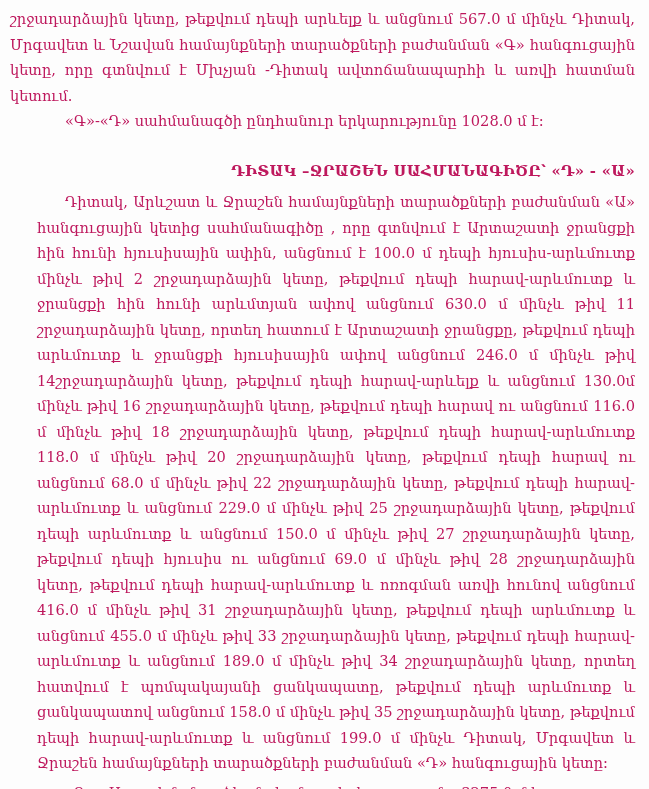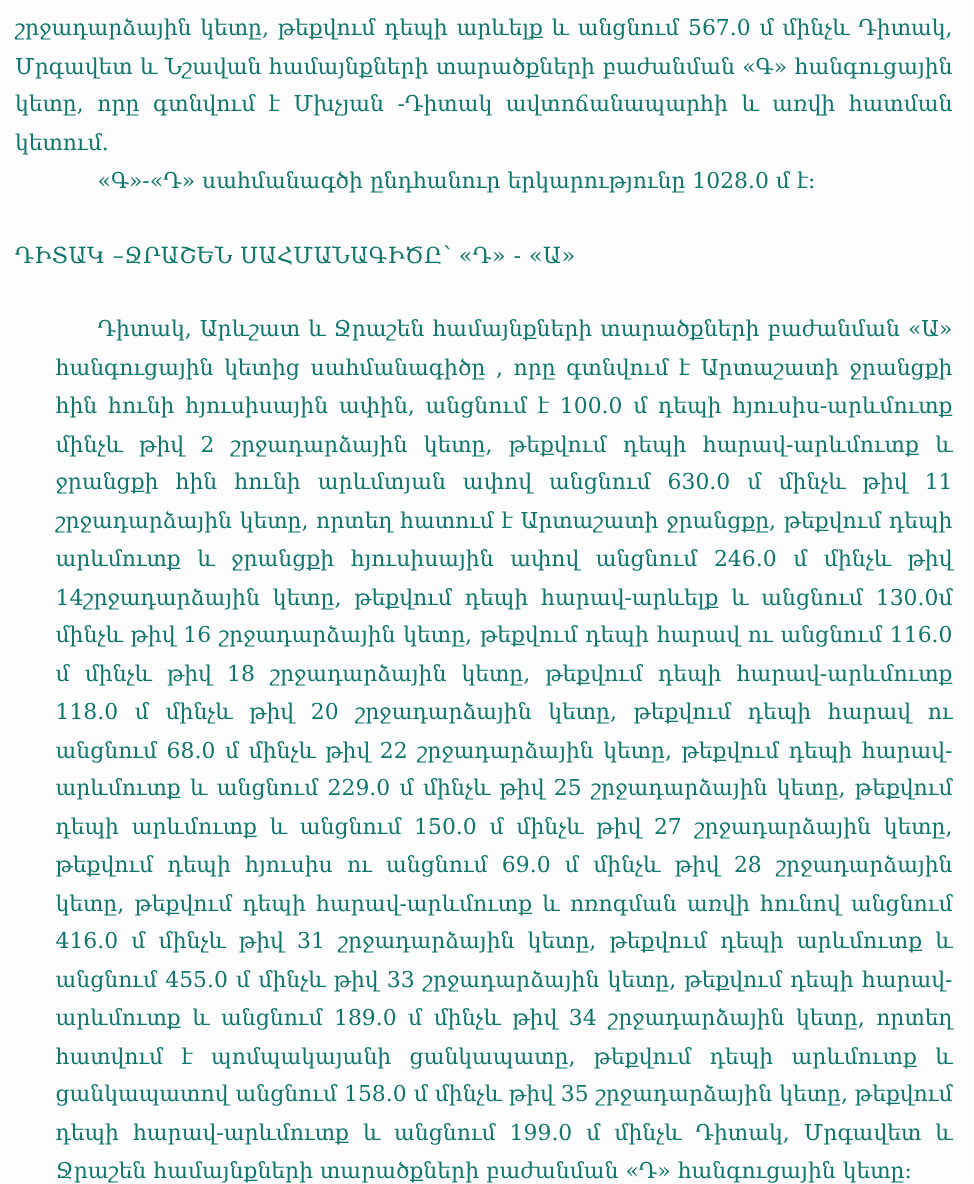--- a/index.html
+++ b/index.html
@@ -15,38 +15,38 @@
     .page {
       box-sizing: border-box;
       width: 649px;
       height: 789px;
       padding: 6px 14px 0 10px;
       overflow: hidden;
       background: #fdfdfd;
       font-family: "DejaVu Serif", "DejaVu Sans", serif;
       font-size: 14.6px;
       line-height: 25.5px;
-      color: #0f766e;
+      color: #be185d;
       text-align: justify;
     }
     .para {
       margin: 0;
     }
     .para.indent {
       text-indent: 28px;
       margin-left: 27px;
     }
     .para.last {
       margin-top: 4px;
     }
     .heading {
-      text-align: left;
-      font-weight: normal;
+      text-align: right;
+      font-weight: bold;
       font-size: 14.8px;
-      margin: 24px 0 24px 0;
+      margin: 24px 0 6px 0;
       letter-spacing: 0.3px;
     }
   </style>
 </head>
 <body>
 
 <div class="page">
 
   <p class="para">շրջադարձային կետը, թեքվում դեպի արևելք և անցնում 567.0 մ մինչև Դիտակ, Մրգավետ և Նշավան համայնքների տարածքների բաժանման «Գ» հանգուցային կետը, որը գտնվում է Մխչյան -Դիտակ ավտոճանապարհի և առվի հատման կետում.</p>
 

